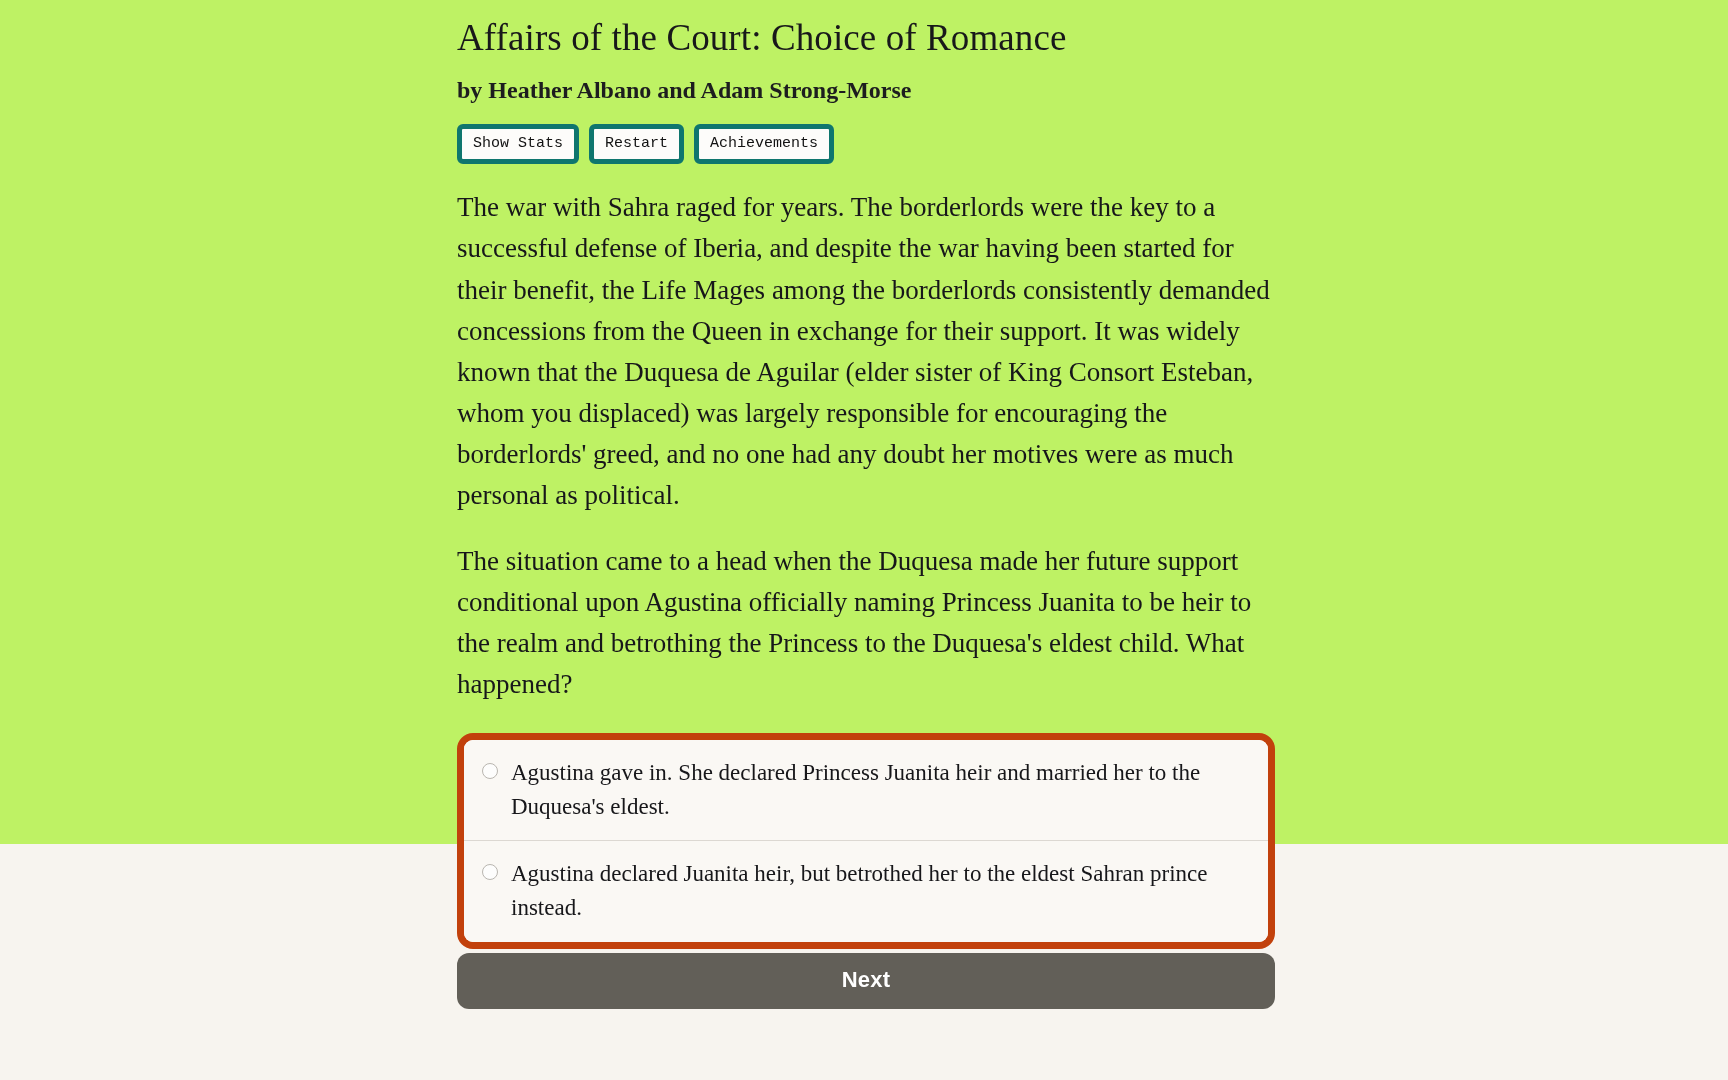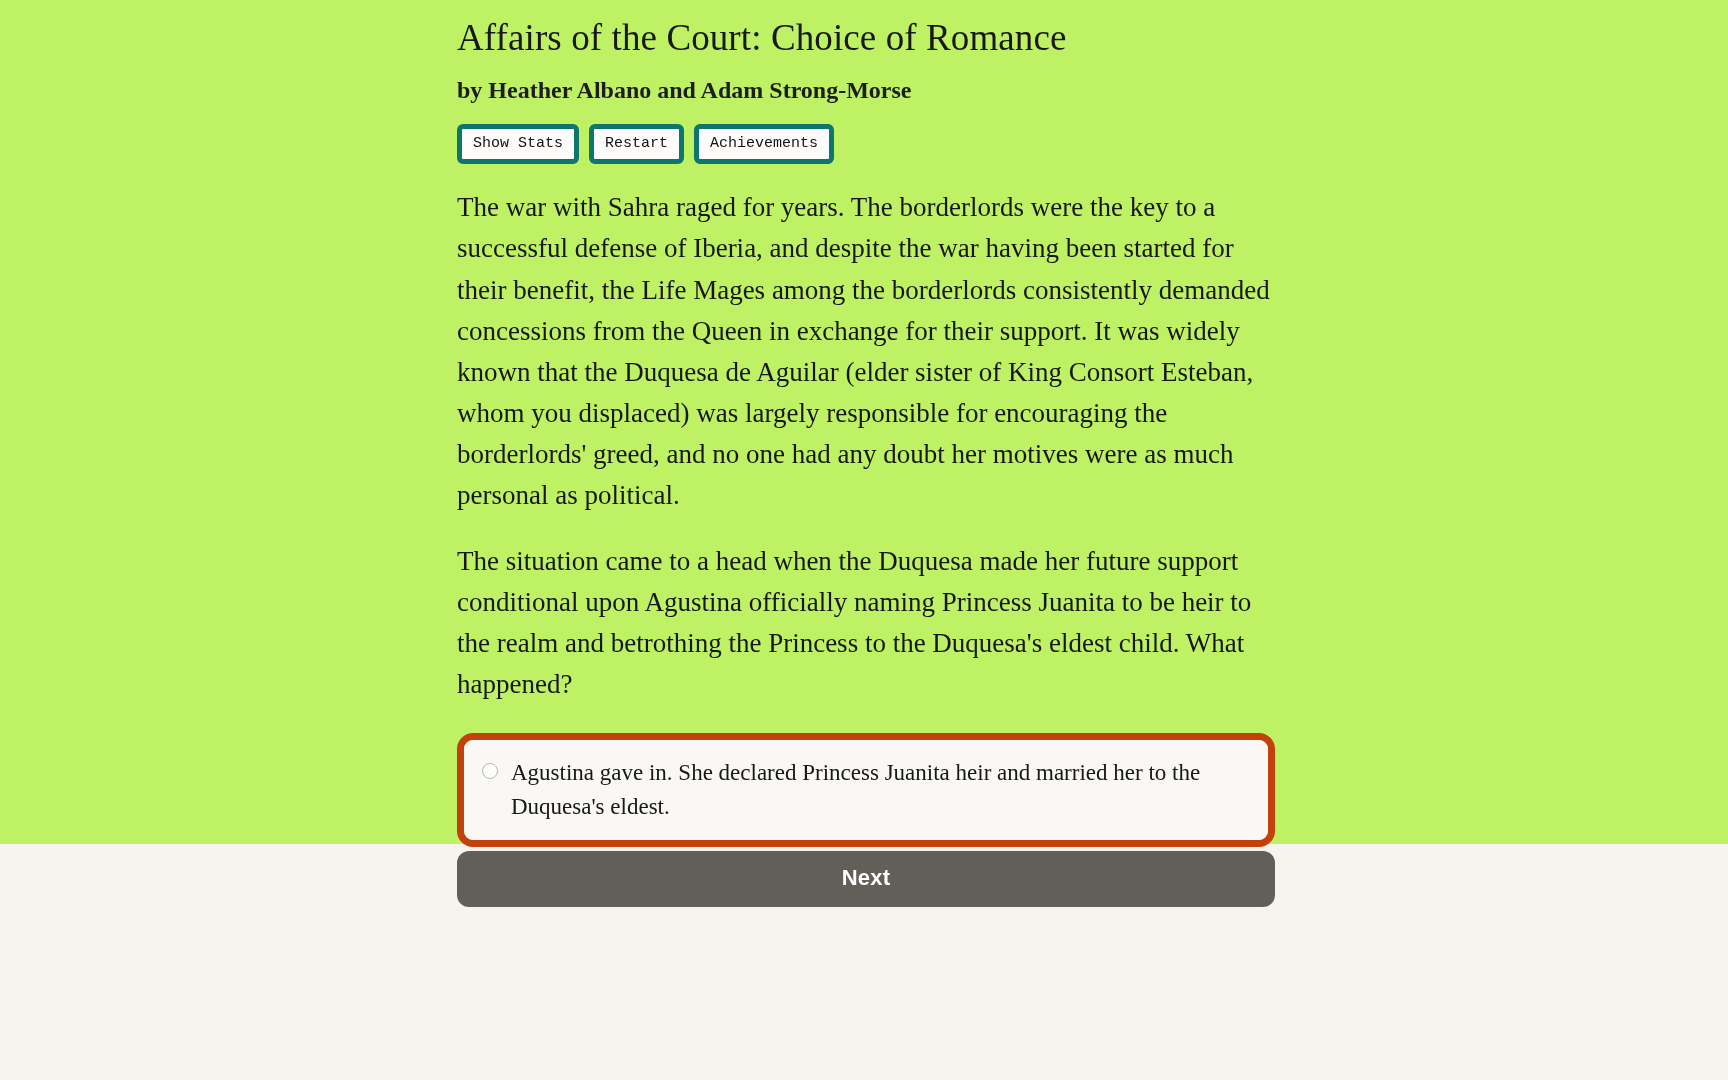--- a/index.html
+++ b/index.html
@@ -176,20 +176,24 @@
       <p>The situation came to a head when the Duquesa made her future support conditional upon Agustina officially naming Princess Juanita to be heir to the realm and betrothing the Princess to the Duquesa's eldest child. What happened?</p>
     </div>
 
     <div class="choices">
 
       <div class="choice">
         <span class="radio"></span>
         <span class="choice-label">Agustina gave in. She declared Princess Juanita heir and married her to the Duquesa's eldest.</span>
       </div>
 
+      <div class="choice">
+        <span class="radio"></span>
+        <span class="choice-label">Agustina declared Juanita heir, but betrothed her to the eldest Sahran prince instead.</span>
+      </div>
 
 
     </div>
 
     <button class="next-btn">Next</button>
 
   </div>
 </div>
 
 </body></html>

